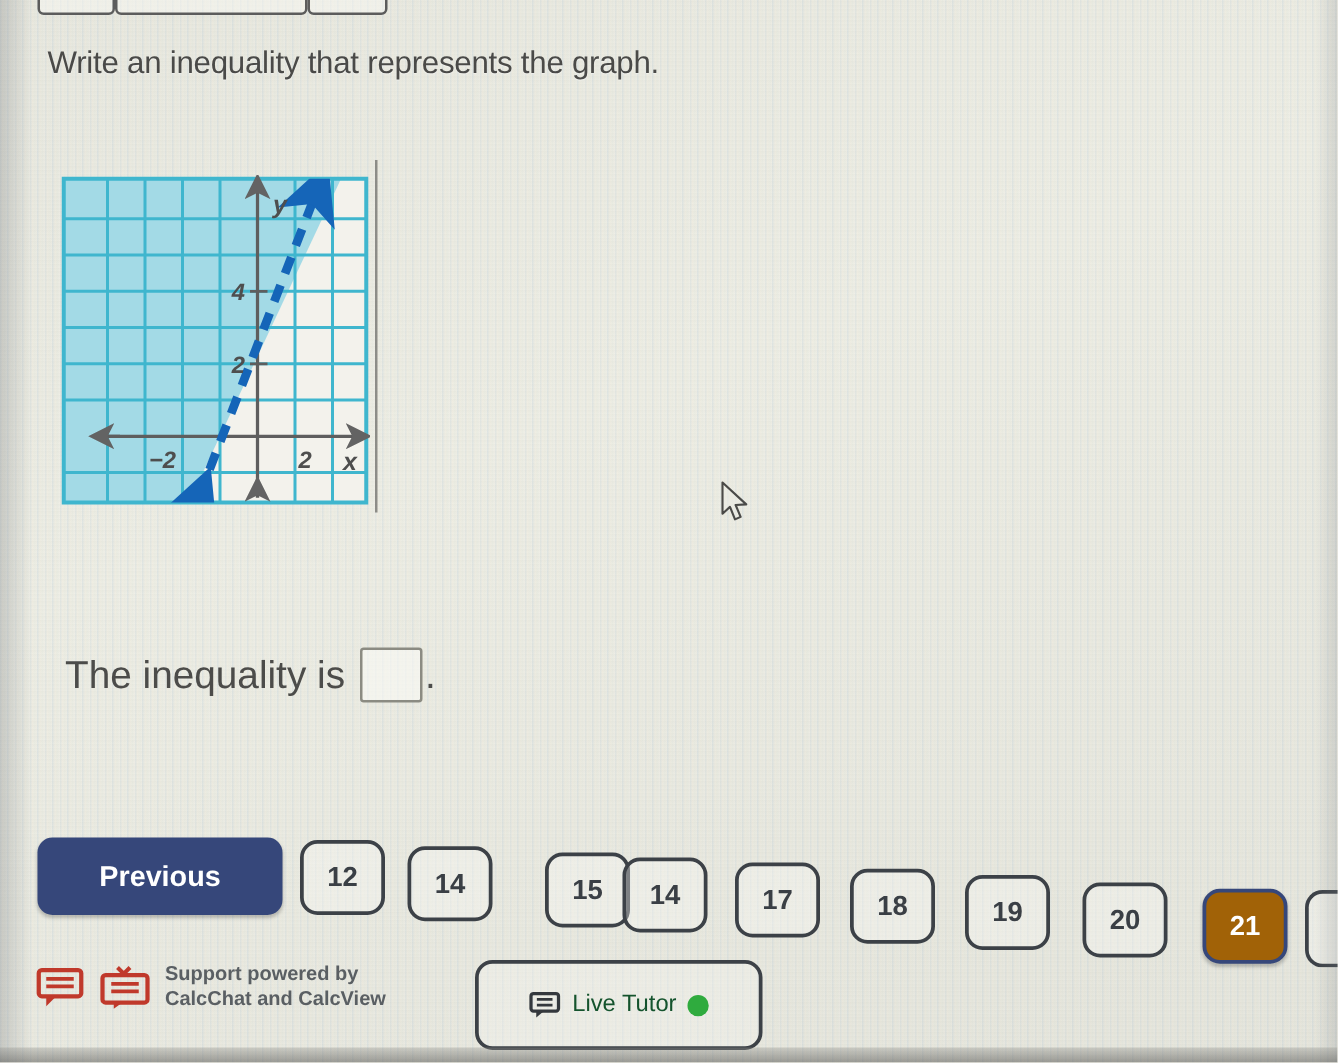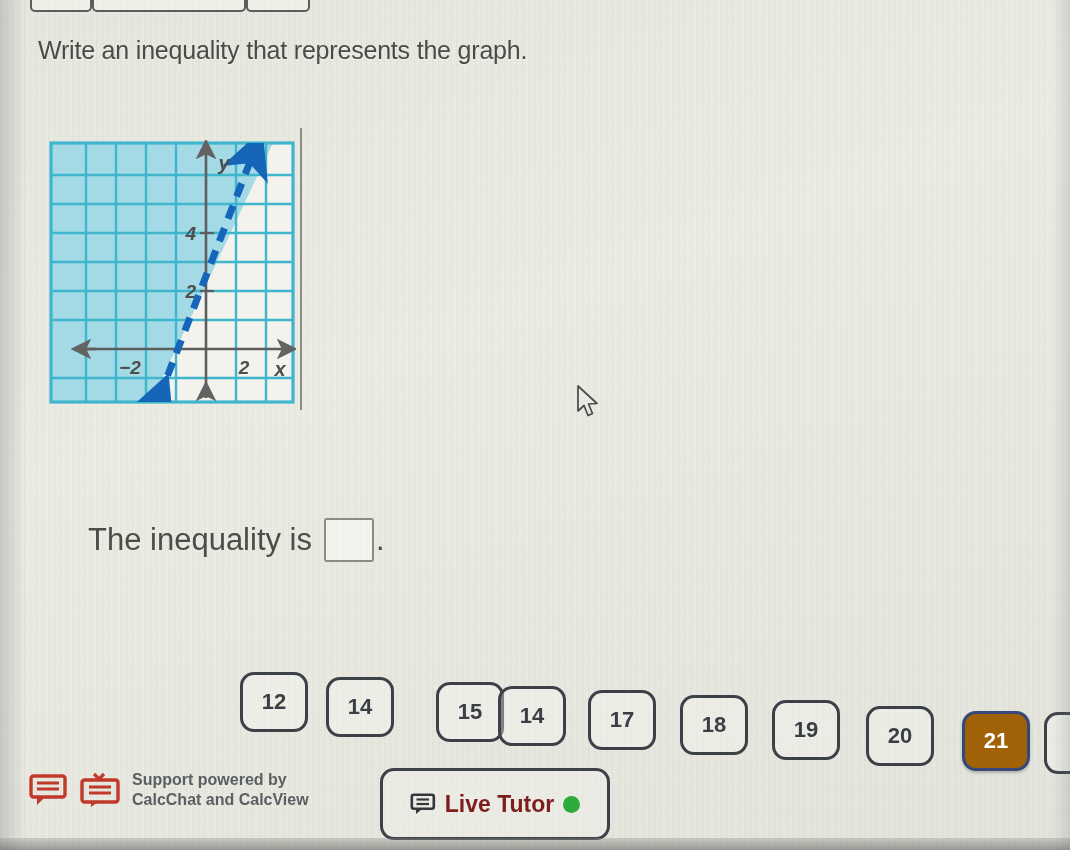--- a/index.html
+++ b/index.html
@@ -78,21 +78,20 @@
     position: absolute;
     left: 52px; top: 518px;
     display: flex;
     align-items: center;
     gap: 0px;
   }
   #answer-label {
     font-size: 31px;
     color: #4c4c4a;
     white-space: nowrap;
-    margin-left: 36px;
   }
   #answer-box {
     display: inline-block;
     width: 46px; height: 40px;
     border: 2px solid #8b8b82;
     border-radius: 3px;
     background: rgba(252,252,248,0.55);
     margin-left: 12px;
   }
   #answer-period {
@@ -183,23 +182,23 @@
     width: 224px; height: 66px;
     border: 3px solid #3c4147;
     border-radius: 14px;
     background: rgba(250,250,245,0.3);
     display: flex;
     align-items: center;
     justify-content: center;
     gap: 9px;
   }
   #live-tutor-label {
-    font-size: 23px;
-    font-weight: bold;
-    color: #7f1d1d;
+    font-size: 19px;
+    font-weight: normal;
+    color: #14532d;
   }
   .status-dot {
     width: 17px; height: 17px;
     border-radius: 50%;
     background: #2fab3e;
   }
 
   
   #bottom-strip {
     position: absolute;
@@ -302,20 +301,21 @@
   <span id="answer-label">The inequality is</span>
   <span id="answer-box" title=""></span>
   <span id="answer-period">.</span>
 </div>
 
 <svg id="mouse-cursor" viewBox="0 0 26 34" xmlns="http://www.w3.org/2000/svg">
   <path d="M2,1 L2,26 L8,20.5 L12,30.5 L16.5,28.5 L12.5,19 L21,18.5 Z" fill="rgba(235,235,228,0.55)" stroke="#4a4a48" stroke-width="1.7" stroke-linejoin="round"></path>
 </svg>
 
 <div id="pagination">
+  <div class="pg-btn pg-prev">Previous</div>
 
   <div class="pg-btn pg-num" style="left:210px;top:4px;">12</div>
   <div class="pg-btn pg-num" style="left:296px;top:9px;">14</div>
   <div class="pg-btn pg-num" style="left:382px;top:14px;margin-left:24px;">15</div>
   <div class="pg-btn pg-num" style="left:468px;top:18px;">14</div>
   <div class="pg-btn pg-num" style="left:558px;top:22px;">17</div>
   <div class="pg-btn pg-num" style="left:650px;top:27px;">18</div>
   <div class="pg-btn pg-num" style="left:742px;top:32px;">19</div>
   <div class="pg-btn pg-num" style="left:836px;top:38px;">20</div>
   <div class="pg-btn pg-num current" style="left:932px;top:43px;">21</div>

